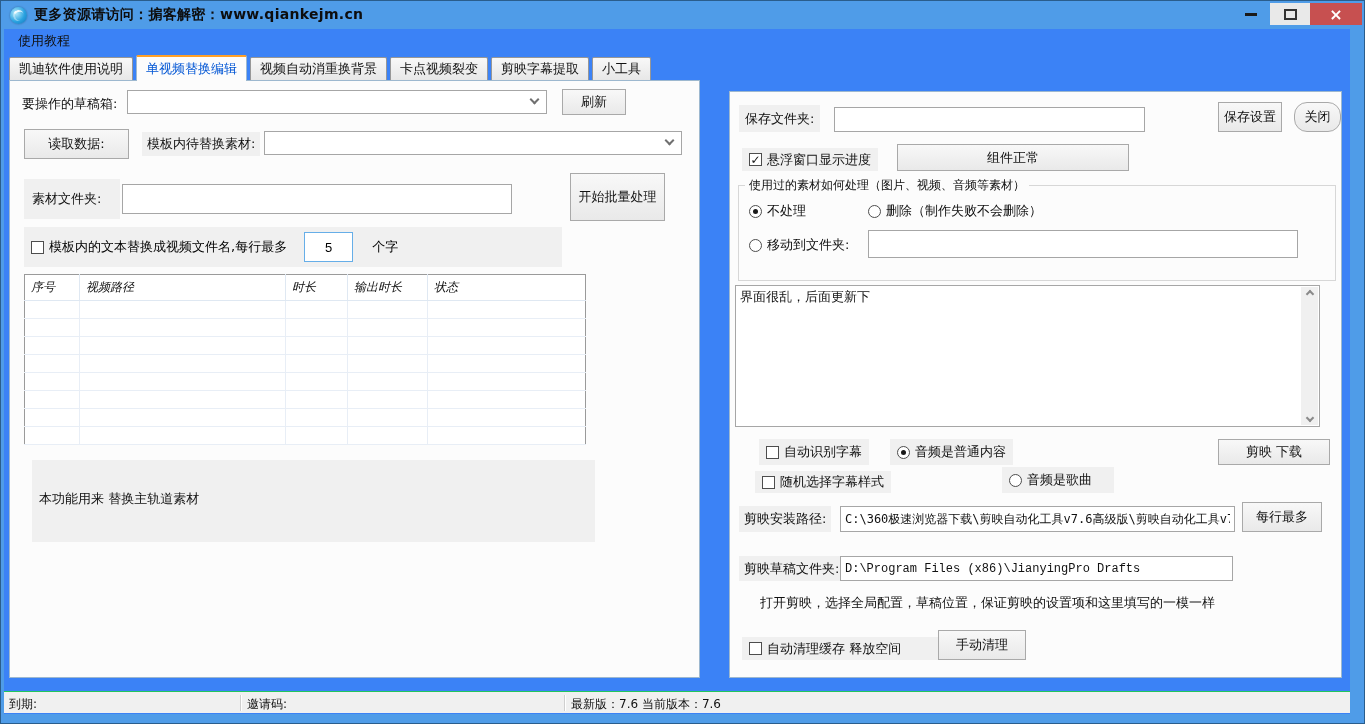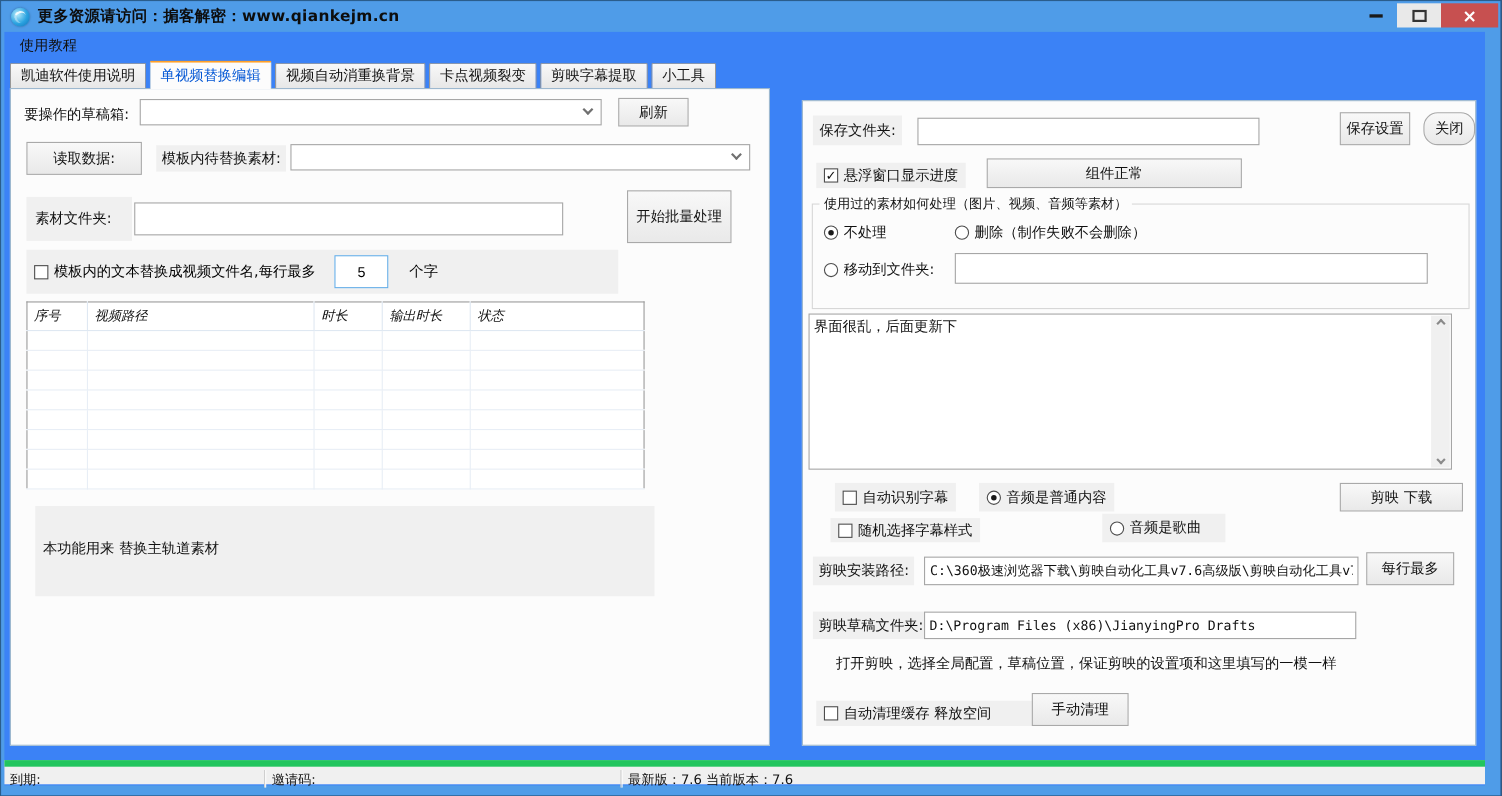--- a/index.html
+++ b/index.html
@@ -101,21 +101,21 @@
   .vscroll { position:absolute; top:1px; right:1px; bottom:1px; width:17px; background:#f0f0f0;
            display:flex; flex-direction:column; justify-content:space-between; align-items:center;
            padding:4px 0; }
   .chev-up, .chev-dn { width:6px; height:6px; border-right:2px solid #8a8a8a; border-bottom:2px solid #8a8a8a; }
   .chev-up { transform:rotate(-135deg); }
   .chev-dn { transform:rotate(45deg); }
 
   .hint { position:absolute; left:30px; top:502px; font-size:13px; color:#111; white-space:nowrap; }
 
   
-  .statusbar { position:relative; height:22px; background:#f0f0f0; border-top:6px solid #22c55e;
+  .statusbar { position:relative; height:22px; background:#f0f0f0; border-top:1px solid #22c55e;
            font-size:12px; color:#111; }
   .sb-sec { position:absolute; top:4px; white-space:nowrap; }
   .sb-div { position:absolute; top:3px; height:16px; width:0;
            border-left:1px solid #cfcfcf; border-right:1px solid #ffffff; }
 </style>
 </head>
 <body>
 
 <div class="window">
 
@@ -313,21 +313,21 @@
         <div class="check-row greybg" style="left:25px; top:379px; height:22px;">
           <span class="cbx"></span>
           <span>随机选择字幕样式</span>
         </div>
 
         <div class="abs lbl greybg" style="left:9px; top:414px; height:26px; display:flex; align-items:center; padding:0 5px;">剪映安装路径:</div>
         <input class="inp mono" style="left: 110px; top: 414px; width: 395px; height: 26px;" value="C:\360极速浏览器下载\剪映自动化工具v7.6高级版\剪映自动化工具v7.6.">
         <div class="btn" style="left:512px; top:410px; width:80px; height:30px;">每行最多</div>
 
         <div class="abs lbl greybg" style="left:9px; top:464px; height:25px; display:flex; align-items:center; padding:0 5px;">剪映草稿文件夹:</div>
-        <input class="inp mono" style="left: 110px; top: 464px; width: 393px; height: 25px;" value="D:\Program Files (x86)\JianyingPro Drafts">
+        <input class="inp mono" style="left: 110px; top: 464px; width: 393px; height: 25px; font-family: Liberation Mono, monospace;" value="D:\Program Files (x86)\JianyingPro Drafts">
 
         <span class="hint">打开剪映，选择全局配置，草稿位置，保证剪映的设置项和这里填写的一模一样</span>
 
         <div class="check-row greybg" style="left:12px; top:545px; height:23px; padding-right:40px;">
           <span class="cbx"></span>
           <span>自动清理缓存 释放空间</span>
         </div>
         <div class="btn" style="left:208px; top:538px; width:88px; height:30px;">手动清理</div>
       </div>
 

